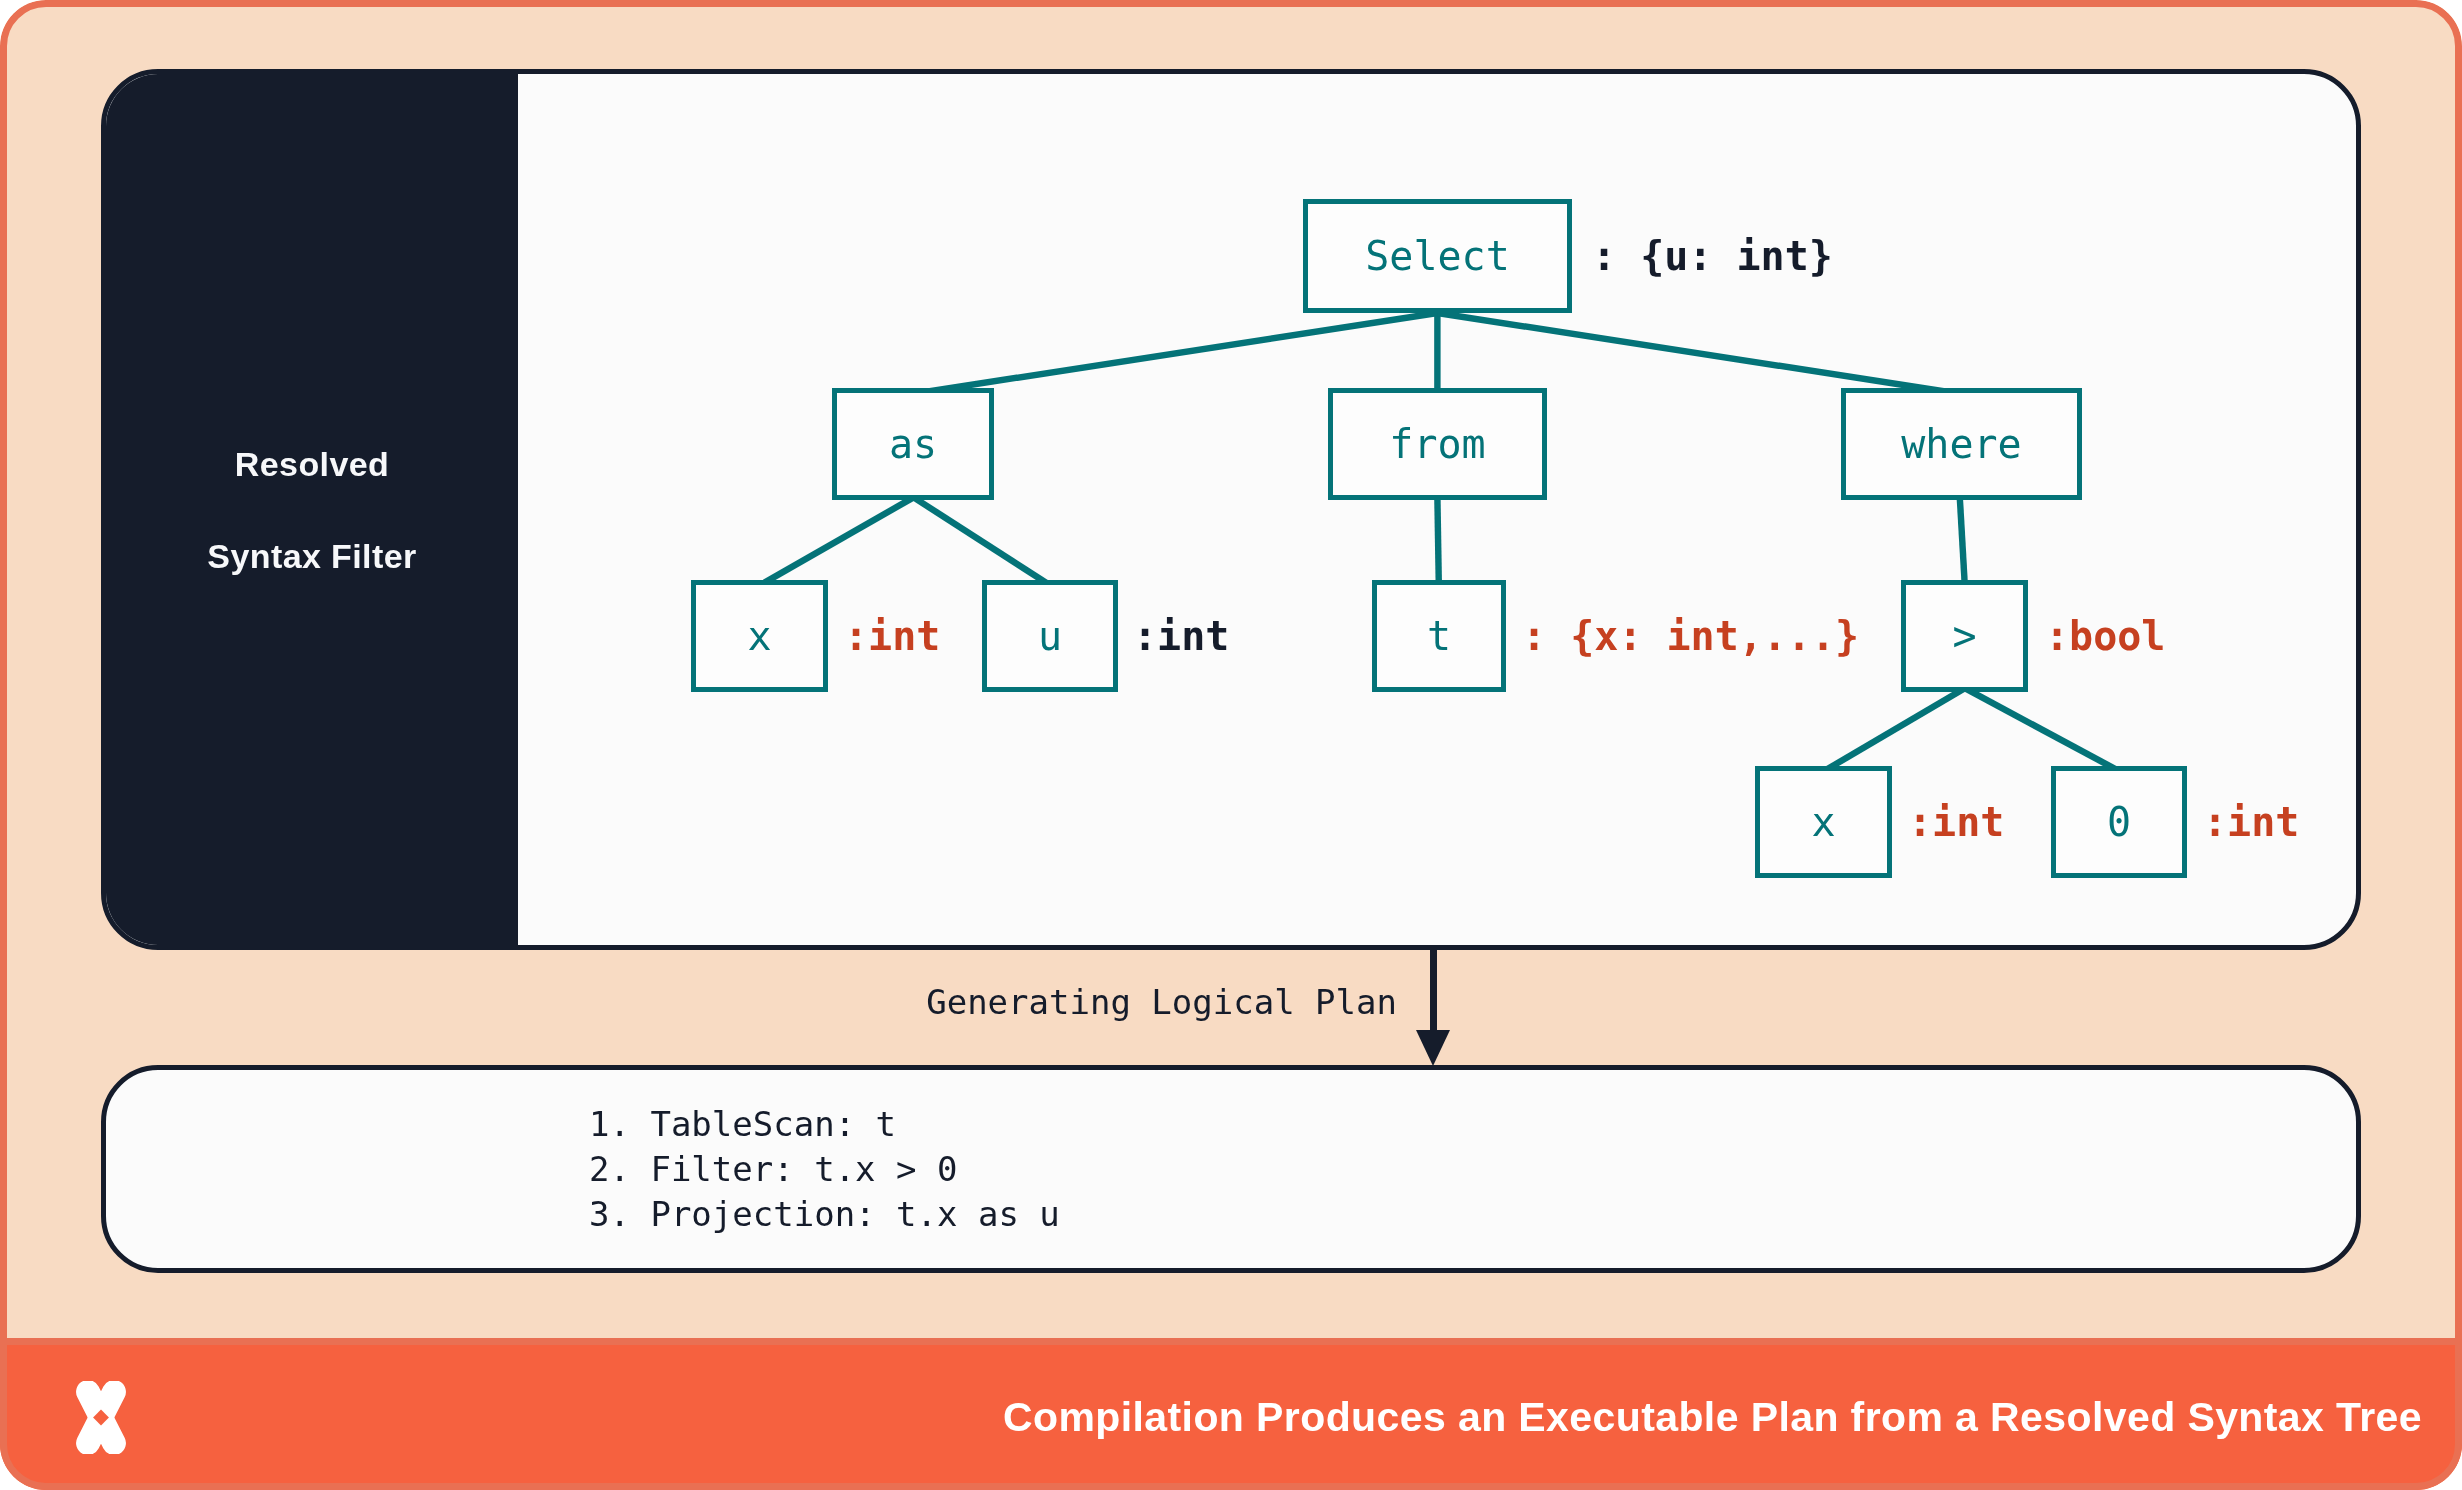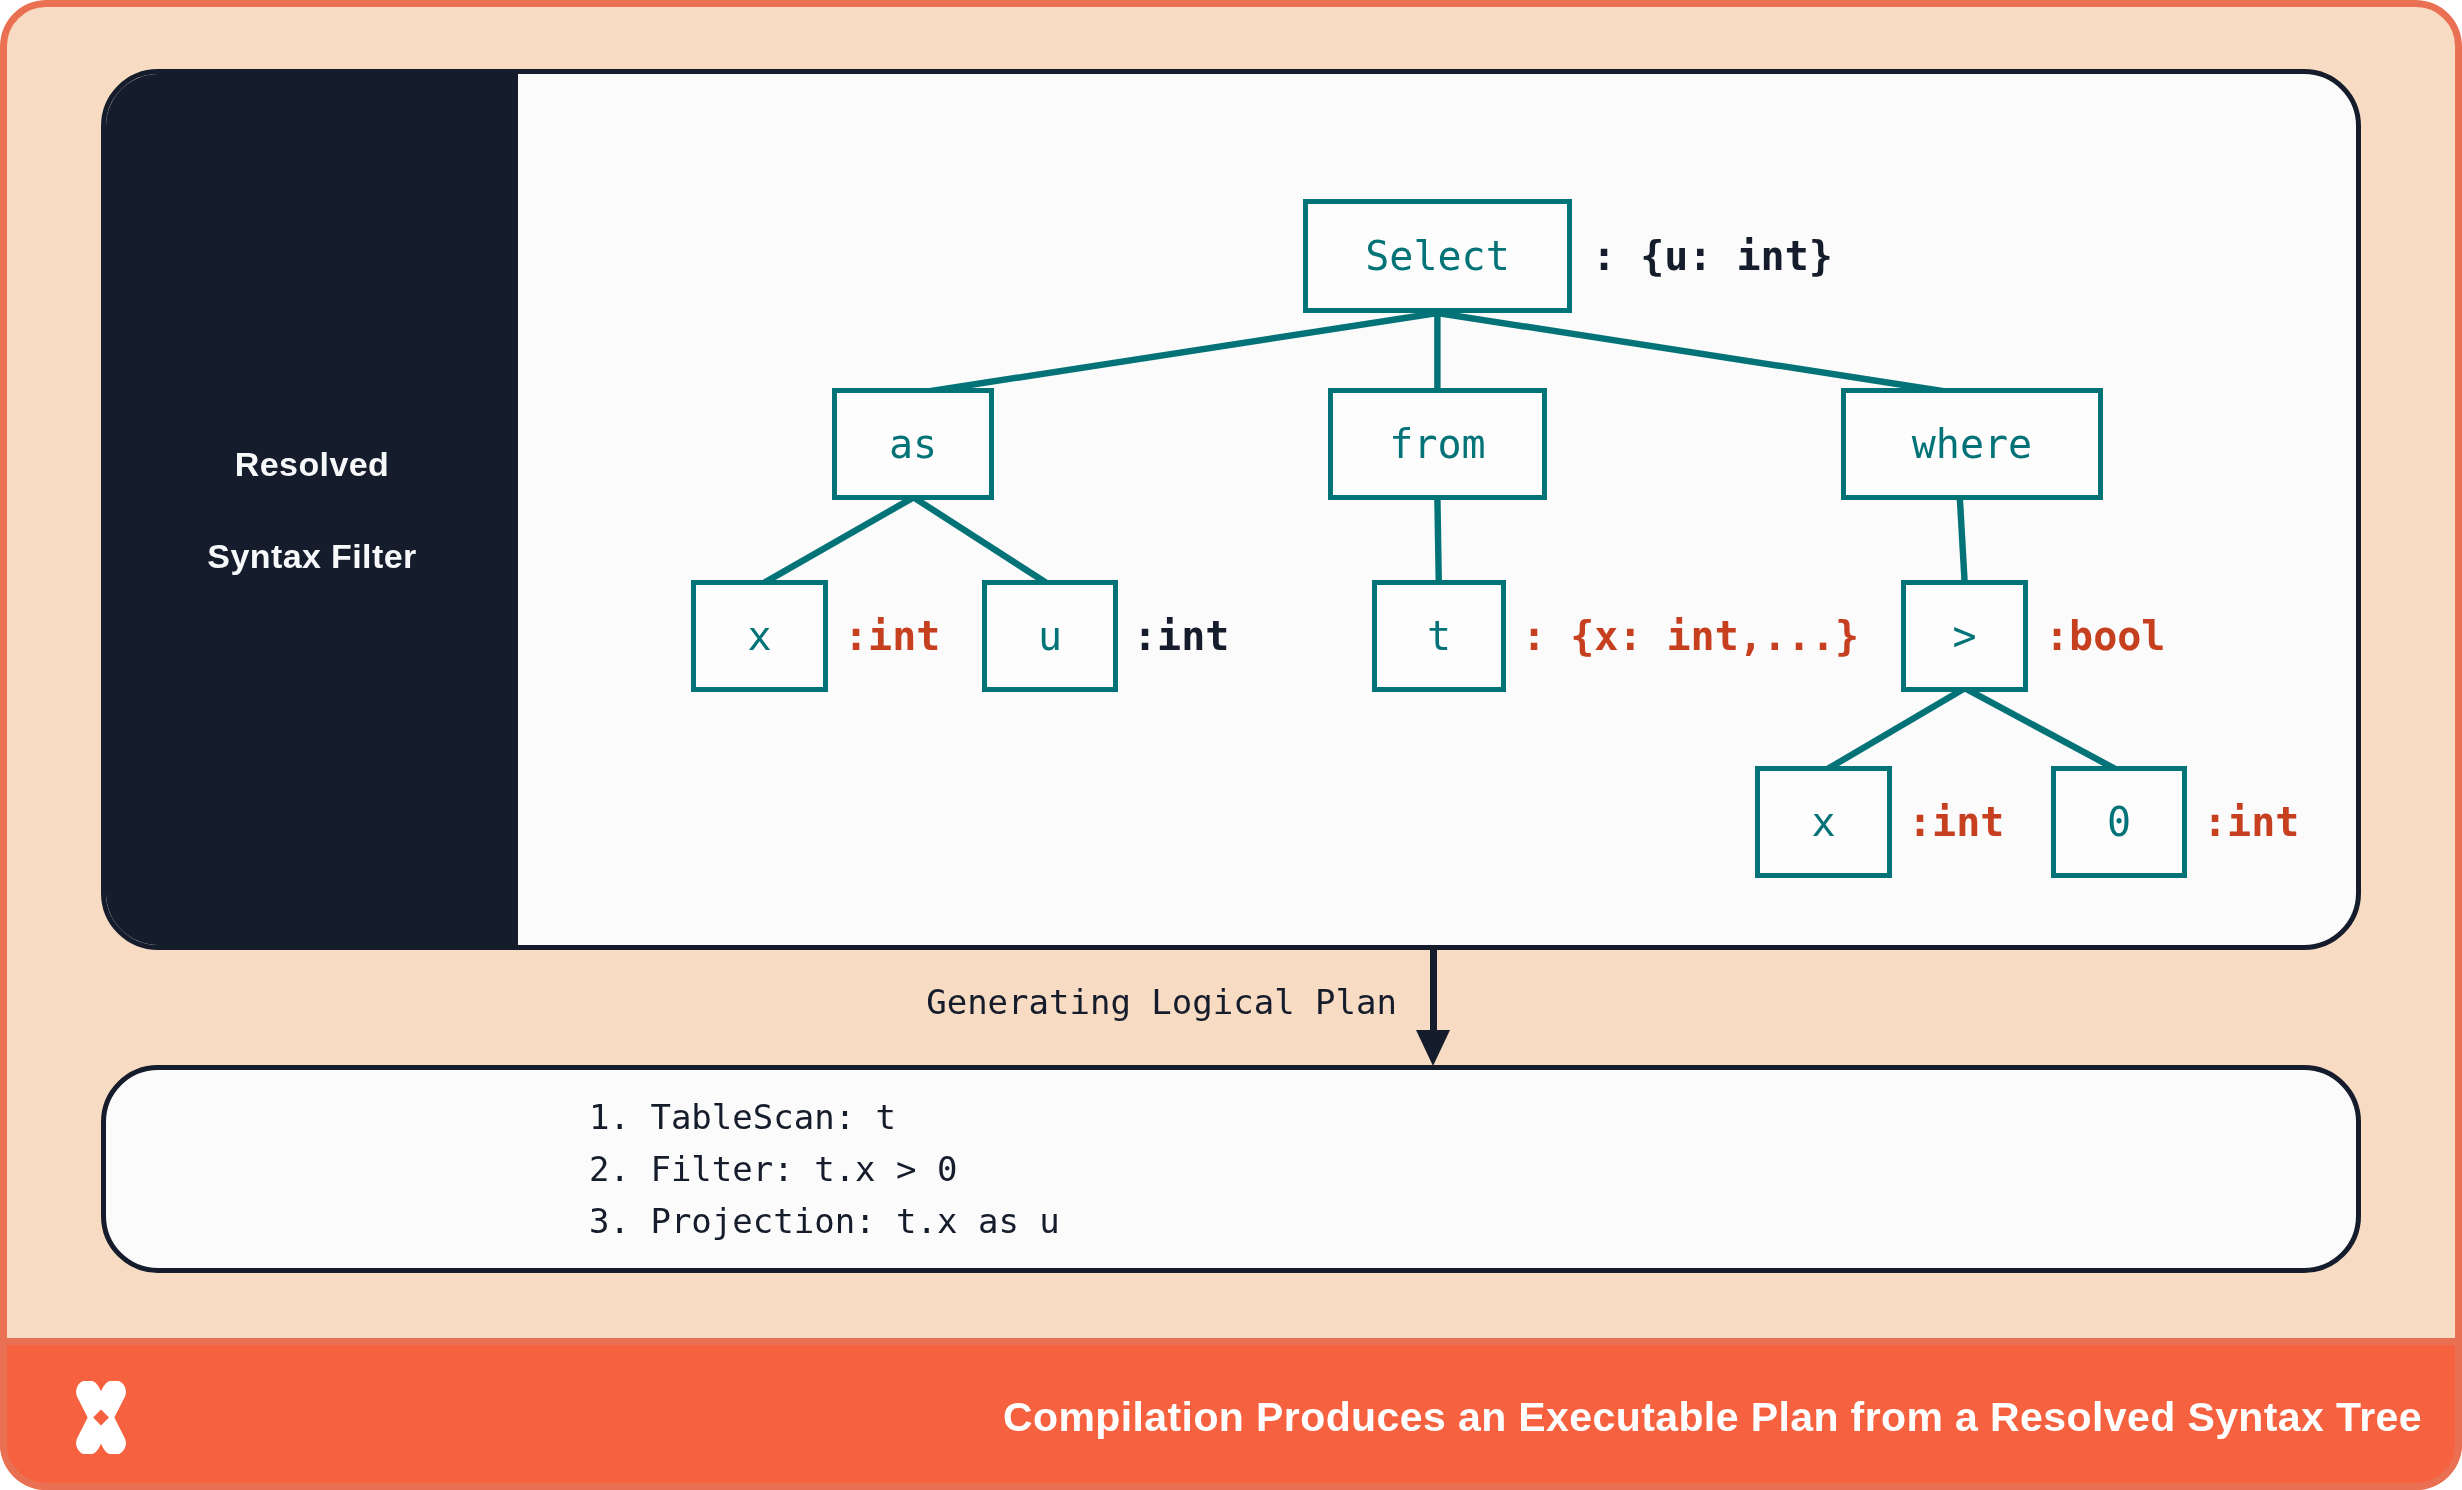--- a/index.html
+++ b/index.html
@@ -114,21 +114,21 @@
   }
 
   
   .bottom-panel { top: 1065px; height: 208px; }
   .steps {
     position: absolute;
     left: 483px; top: 0; bottom: 0; right: 29px;
     display: flex;
     flex-direction: column;
     justify-content: center;
-    gap: 9px;
+    gap: 2px;
   }
   .step {
     color: #151c2b;
     font-family: "DejaVu Sans Mono", monospace;
     font-size: 34px;
     line-height: 43px;
     white-space: pre;
   }
 
   
@@ -178,21 +178,21 @@
           <line x1="2600" y1="837" x2="2403" y2="953"></line>
           <line x1="2600" y1="837" x2="2816" y2="953"></line>
         </g>
       </svg>
 
       <div class="node" style="left:1197px; top:109px; width:269px; height:114px;">Select</div>
       <div class="ann navy" style="left:1486px; top:109px; height:114px;">: {u: int}</div>
 
       <div class="node" style="left:1222px; top:298px; width:219px; height:112px;">from</div>
       <div class="node" style="left:726px; top:298px; width:162px; height:112px;">as</div>
-      <div class="node" style="left:1735px; top:298px; width:262px; height:112px;">where</div>
+      <div class="node" style="left:1735px; top:298px; width:241px; height:112px;">where</div>
 
       <div class="node" style="left:585px; top:490px; width:137px; height:112px;">x</div>
       <div class="ann red" style="left:738px; top:490px; height:112px;">:int</div>
 
       <div class="node" style="left:876px; top:490px; width:136px; height:112px;">u</div>
       <div class="ann navy" style="left:1027px; top:490px; height:112px;">:int</div>
 
       <div class="node" style="left:1266px; top:490px; width:134px; height:112px;">t</div>
       <div class="ann red" style="left:1416px; top:490px; height:112px;">: {x: int,...}</div>
 

